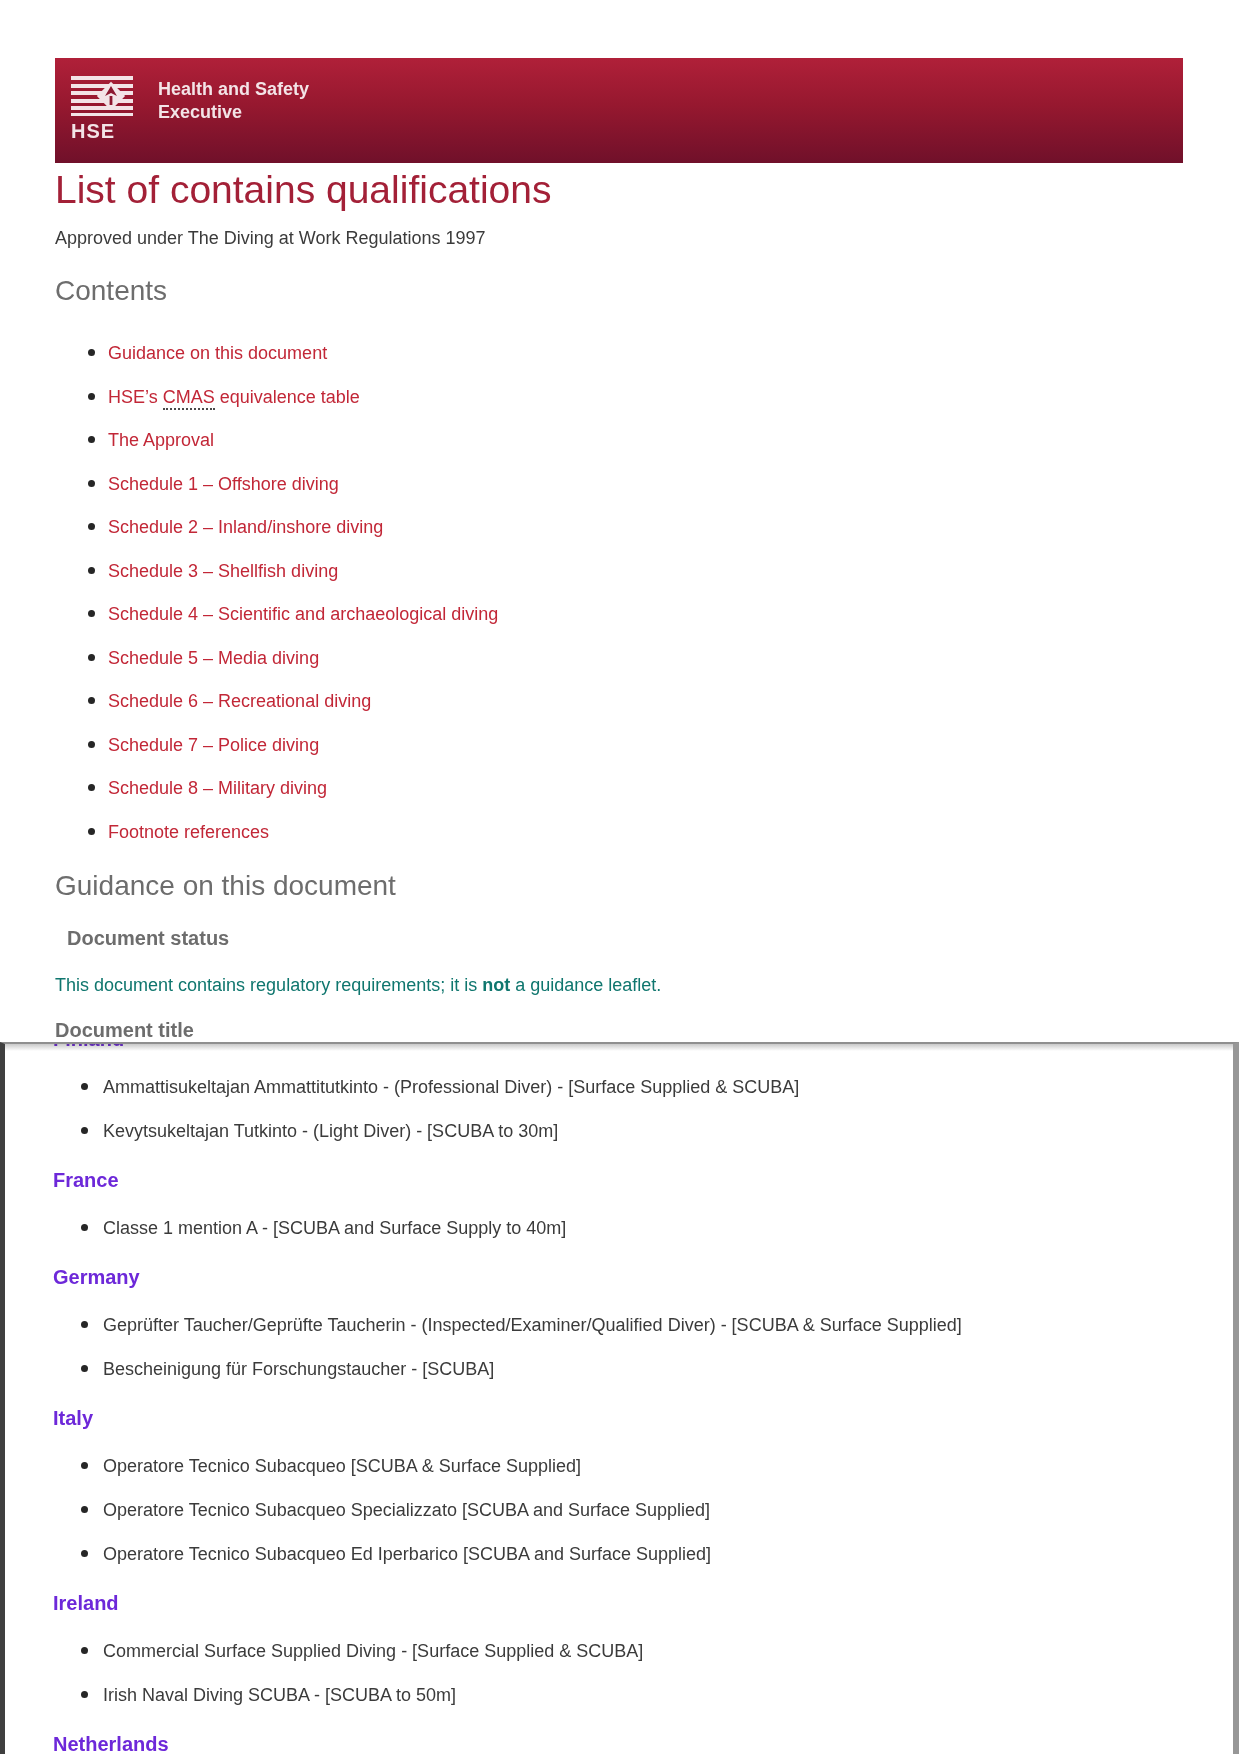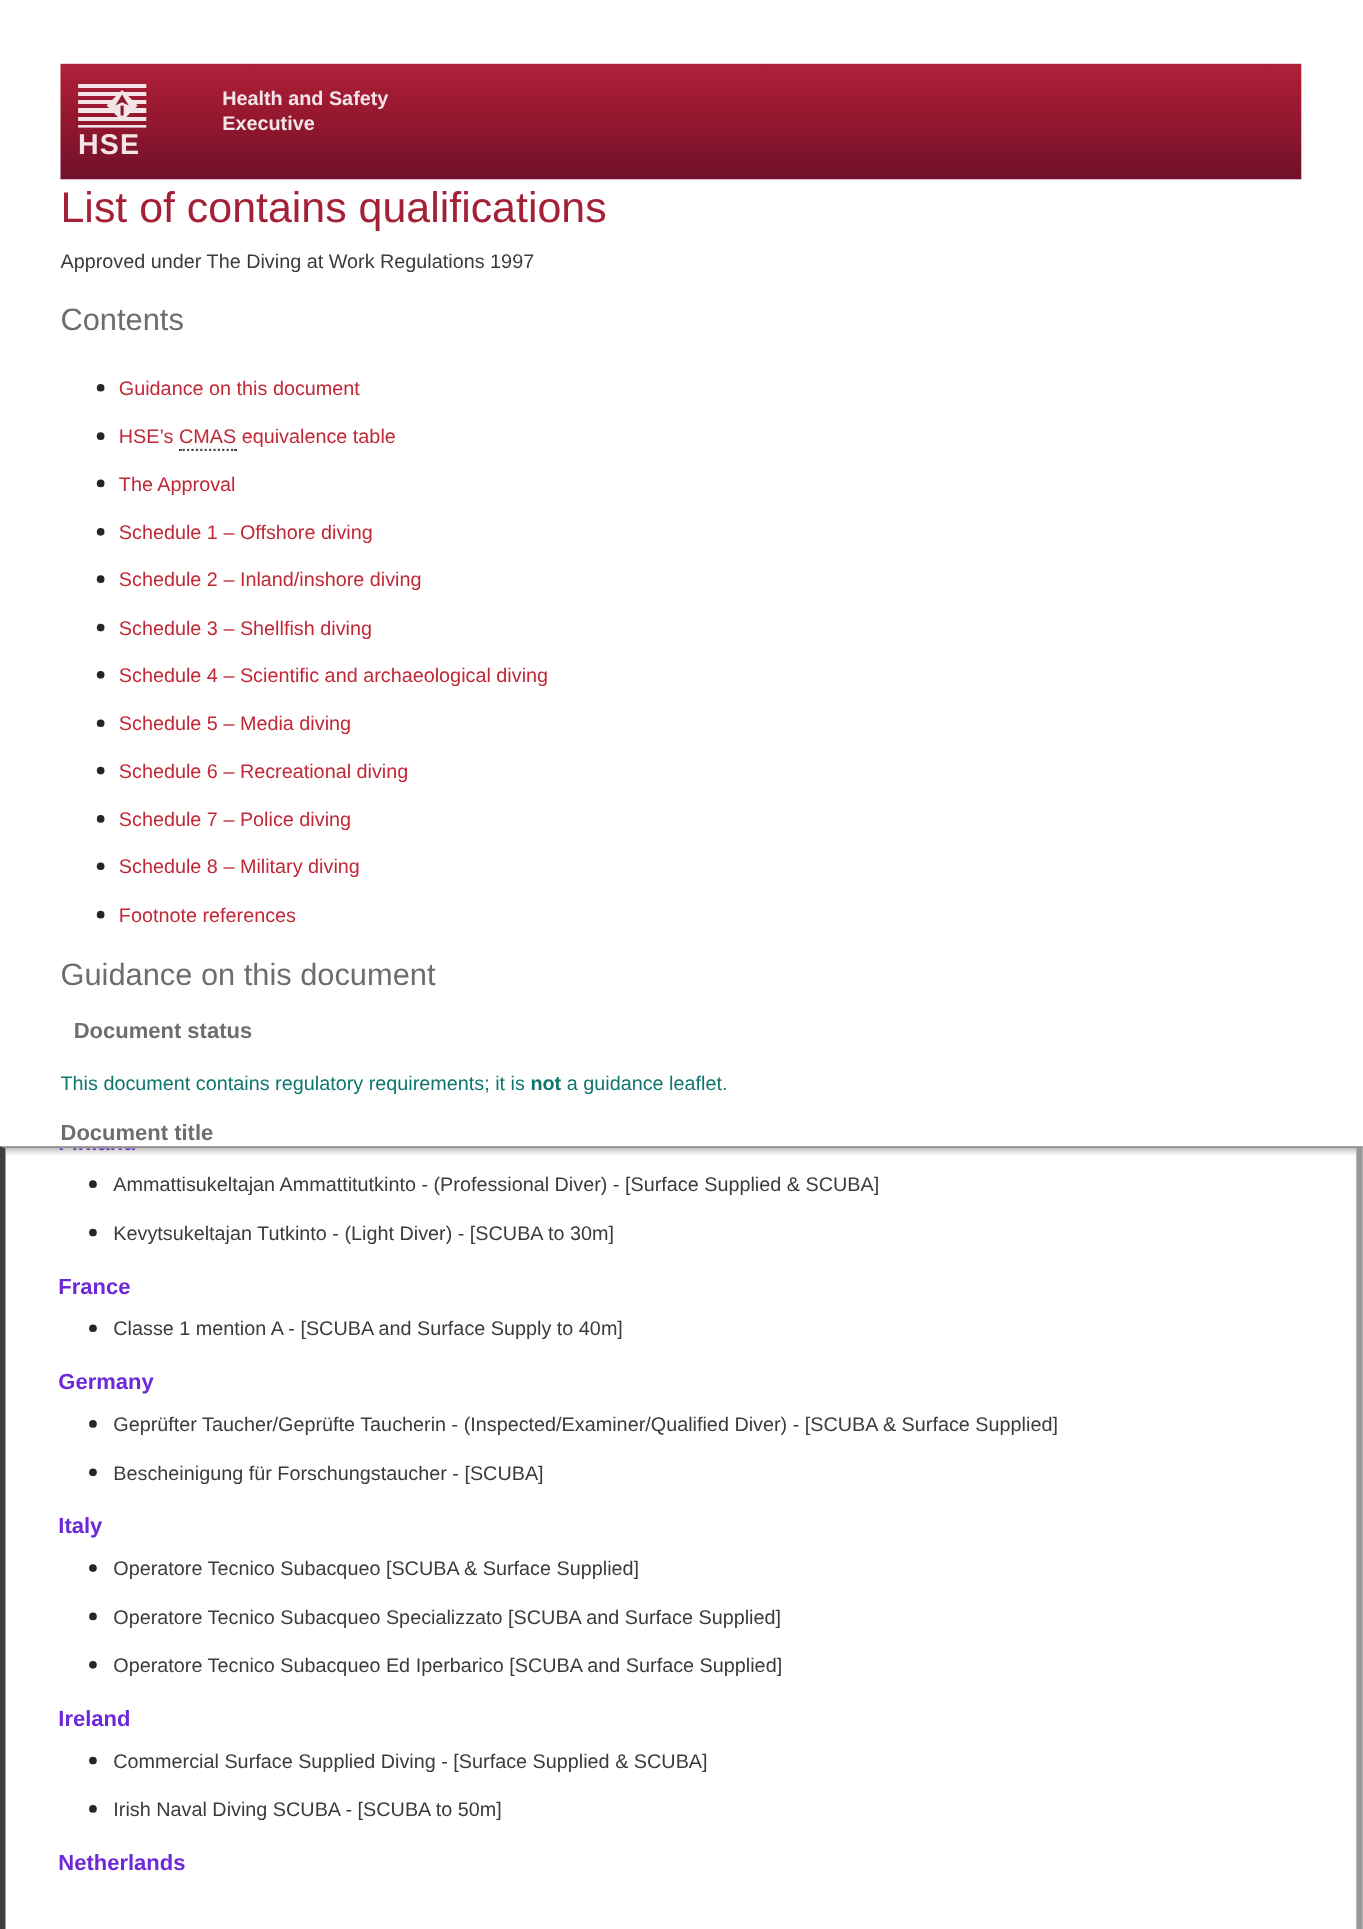--- a/index.html
+++ b/index.html
@@ -35,28 +35,27 @@
       #f3e4e7 0px, #f3e4e7 4px,
       rgba(0,0,0,0) 4px, rgba(0,0,0,0) 7.5px
     );
   }
   .logo-diamond {
     position: absolute; left: 20px; top: 0px;
     width: 40px; height: 40px;
   }
   .logo-acronym {
     position: absolute; left: 0; top: 40px;
-    font-size: 26px; font-weight: bold; letter-spacing: 1px;
+    font-size: 20px; font-weight: bold; letter-spacing: 1px;
     color: #f3e4e7; line-height: 30px;
   }
   .org-name {
     position: absolute; left: 103px; top: 20px;
     font-size: 18px; font-weight: bold; line-height: 23px;
     color: #f3e4e7;
-    margin-left: 44px;
   }
 
   
   .col { position: absolute; left: 55px; top: 0; width: 1128px; }
 
   .doc-title {
     position: absolute; left: 0; top: 168px;
     font-size: 39px; font-weight: 400; color: #a32037;
     line-height: 44px; letter-spacing: 0px;
   }
@@ -114,21 +113,21 @@
     content: "";
     position: absolute; left: 0; right: 0; top: 0; height: 7px;
     background: linear-gradient(180deg, rgba(60,60,60,0.28), rgba(60,60,60,0));
     pointer-events: none;
   }
   .panel .country-heading {
     margin: 28px 0 0 48px;
     font-size: 20px; font-weight: bold; color: #6d28d9; line-height: 22px;
   }
   .panel .country-heading.clipped { margin-top: -16px; }
-  .panel ul.qual-list { list-style: none; margin-top: 17px; }
+  .panel ul.qual-list { list-style: none; margin-top: 27px; }
   .panel ul.qual-list li {
     position: relative;
     padding-left: 98px;
     font-size: 18px; line-height: 20px; color: #3b3b3b;
   }
   .panel ul.qual-list li + li { margin-top: 24px; }
   .panel .dot { left: 76px; }
 </style>
 </head>
 <body>

